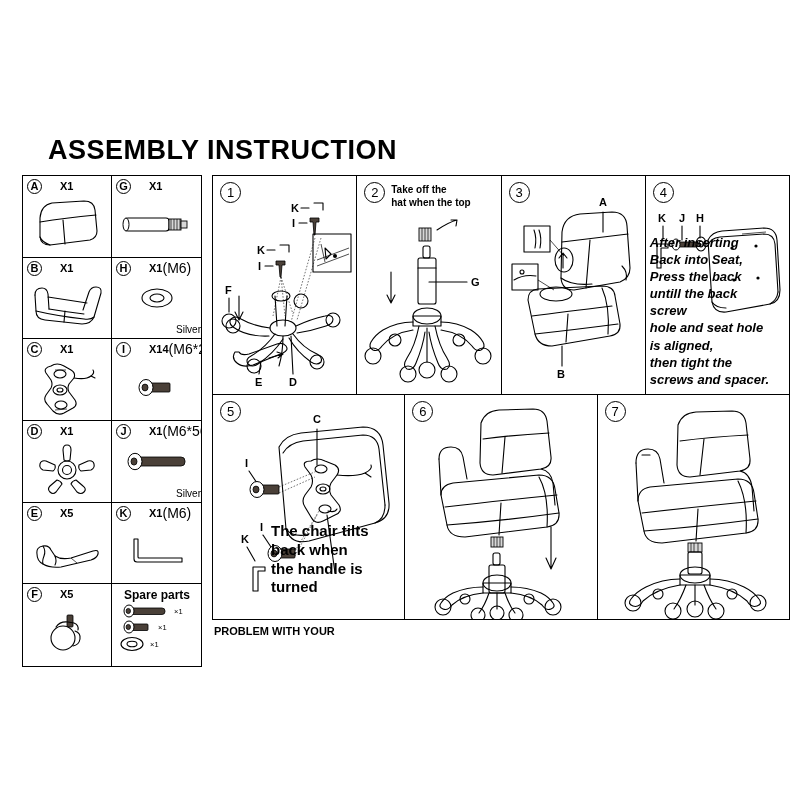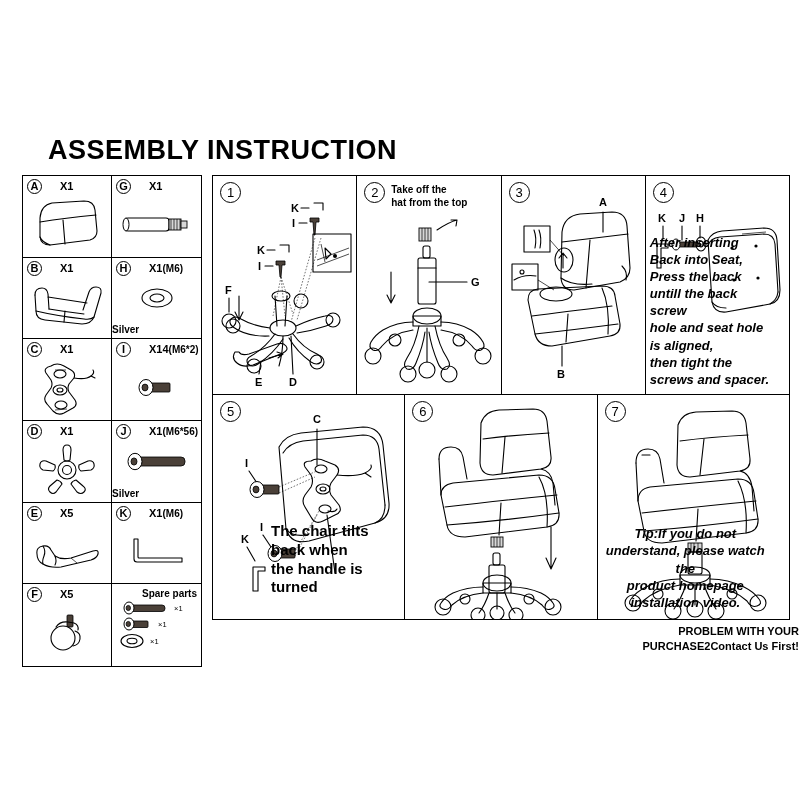--- a/index.html
+++ b/index.html
@@ -42,30 +42,30 @@
   .parts-table .part-cell:nth-child(12) { border-bottom: none; }
 
   .part-head { display: flex; align-items: center; gap: 0px; height: 15px; line-height: 15px; }
   .badge {
     display: inline-flex; align-items: center; justify-content: center;
     width: 15px; height: 15px; border: 1.3px solid #000; border-radius: 50%;
     font-size: 11px; font-weight: bold; font-style: normal;
     box-sizing: border-box; flex: none;
   }
   .qty { font-size: 11px; font-weight: bold; margin-left: 18px; }
-  .spec { font-size: 10px; font-weight: bold; }
+  .spec { font-size: 14px; font-weight: normal; }
   .part-art {
     position: absolute; left: 0; right: 0; top: 18px; bottom: 2px;
     display: flex; align-items: center; justify-content: center;
   }
   .silver-label {
     position: absolute; left: 0; right: 0; bottom: 3px;
-    text-align: left; font-size: 10px; font-weight: bold;
-  }
-  .spare-title { font-size: 10px; font-weight: bold; margin: 1px 0 2px 2px; text-align: right; }
+    text-align: right; font-size: 10px; font-weight: normal;
+  }
+  .spare-title { font-size: 12px; font-weight: bold; margin: 1px 0 2px 8px; }
   .spare-row { display: flex; align-items: center; gap: 3px; margin: 2px 0 0 3px; }
   .spare-x { font-size: 7.5px; }
 
   
   .steps {
     position: absolute; left: 212px; top: 175px;
     width: 578px; height: 445px;
     border: 1.5px solid #000;
     box-sizing: border-box;
   }
@@ -94,22 +94,22 @@
   .step-note.center { text-align: center; }
   .headline {
     position: absolute; font-size: 10px; font-weight: bold; line-height: 1.25;
   }
   .tilt-text {
     position: absolute; font-size: 15px; font-weight: bold; line-height: 1.25;
   }
 
   
   .footer {
-    position: absolute; left: 221px; top: 624px; width: 578px;
-    text-align: right; line-height: 1.32;
+    position: absolute; left: 214px; top: 624px; width: 578px;
+    text-align: left; line-height: 1.32;
   }
   .footer .l1, .footer .l2 { font-size: 11px; font-weight: bold; }
   .footer .l3 { font-size: 11px; font-weight: normal; }
 
   svg { display: block; }
   .ln { fill: none; stroke: #000; stroke-width: 1.1; stroke-linejoin: round; stroke-linecap: round; }
   .ln-thin { fill: none; stroke: #000; stroke-width: 0.7; }
   .ln-dot { fill: none; stroke: #000; stroke-width: 0.55; stroke-dasharray: 1.6 1.6; }
   .fill-dark { fill: #4a4038; stroke: #000; stroke-width: 0.8; }
   .fill-w { fill: #fff; stroke: #000; stroke-width: 1; }
@@ -392,21 +392,21 @@
             <text x="76" y="210" font-size="11" font-family="Liberation Sans" font-weight="bold">D</text>
             <path class="ln" d="M80 198 L78 160"></path>
             <path class="ln" d="M56 182 L70 178 M64 176 L70 178 L65 182"></path>
           </svg>
         </div>
       </div>
 
       <div class="step">
         <div class="step-num">2</div>
         <div class="headline" style="left:34px; top:8px; white-space:pre-line;">Take off the
-hat from the top</div>
+hat when the top</div>
         <div class="step-art">
           <svg width="146" height="216" viewBox="0 0 146 216">
 
             <rect class="fill-g" x="62" y="52" width="12" height="13"></rect>
             <path class="ln-thin" d="M65 52 L65 65 M68 52 L68 65 M71 52 L71 65"></path>
             <path class="ln" d="M80 54 Q92 46 100 44 M94 44 L100 44 L99 50"></path>
 
             <rect class="ln" x="66" y="70" width="7" height="12" rx="2"></rect>
             <rect class="ln" x="61" y="82" width="18" height="46" rx="2"></rect>
             <path class="ln" d="M61 92 L79 92"></path>
@@ -638,24 +638,21 @@
             <path class="ln" d="M97 190 L97 210"></path>
             <circle class="ln" cx="35" cy="208" r="8"></circle>
             <circle class="ln" cx="75" cy="216" r="8"></circle>
             <circle class="ln" cx="97" cy="214" r="8"></circle>
             <circle class="ln" cx="118" cy="216" r="8"></circle>
             <circle class="ln" cx="160" cy="208" r="8"></circle>
             <circle class="ln" cx="60" cy="199" r="5"></circle>
             <circle class="ln" cx="134" cy="199" r="5"></circle>
           </svg>
         </div>
-        <div class="step-note center" style="white-space:pre-line; bottom:8px;">Tip:If you do not understand, please watch the
-product homepage installation video.</div>
       </div>
     </div>
   </div>
 
   <div class="footer">
     <div class="l1">PROBLEM WITH YOUR</div>
-    <div class="l2">PURCHASE2Contact Us First!</div>
   </div>
 
 </div>
 
 </body></html>

